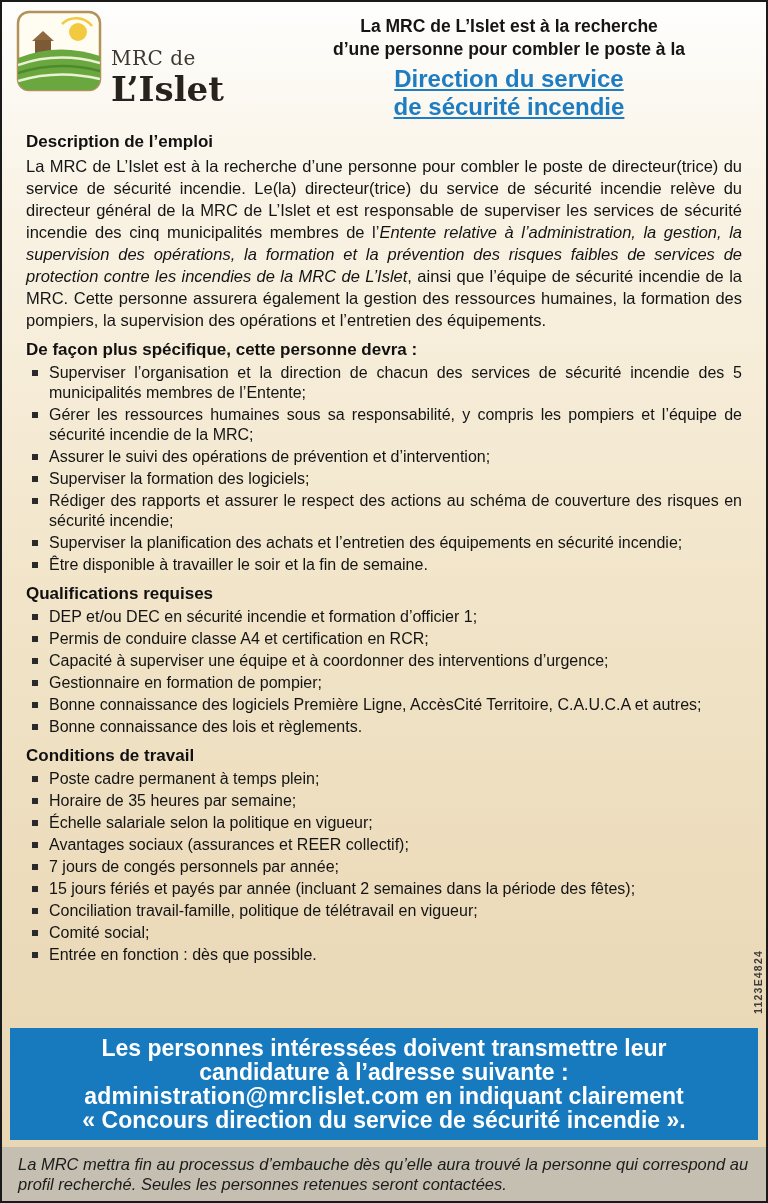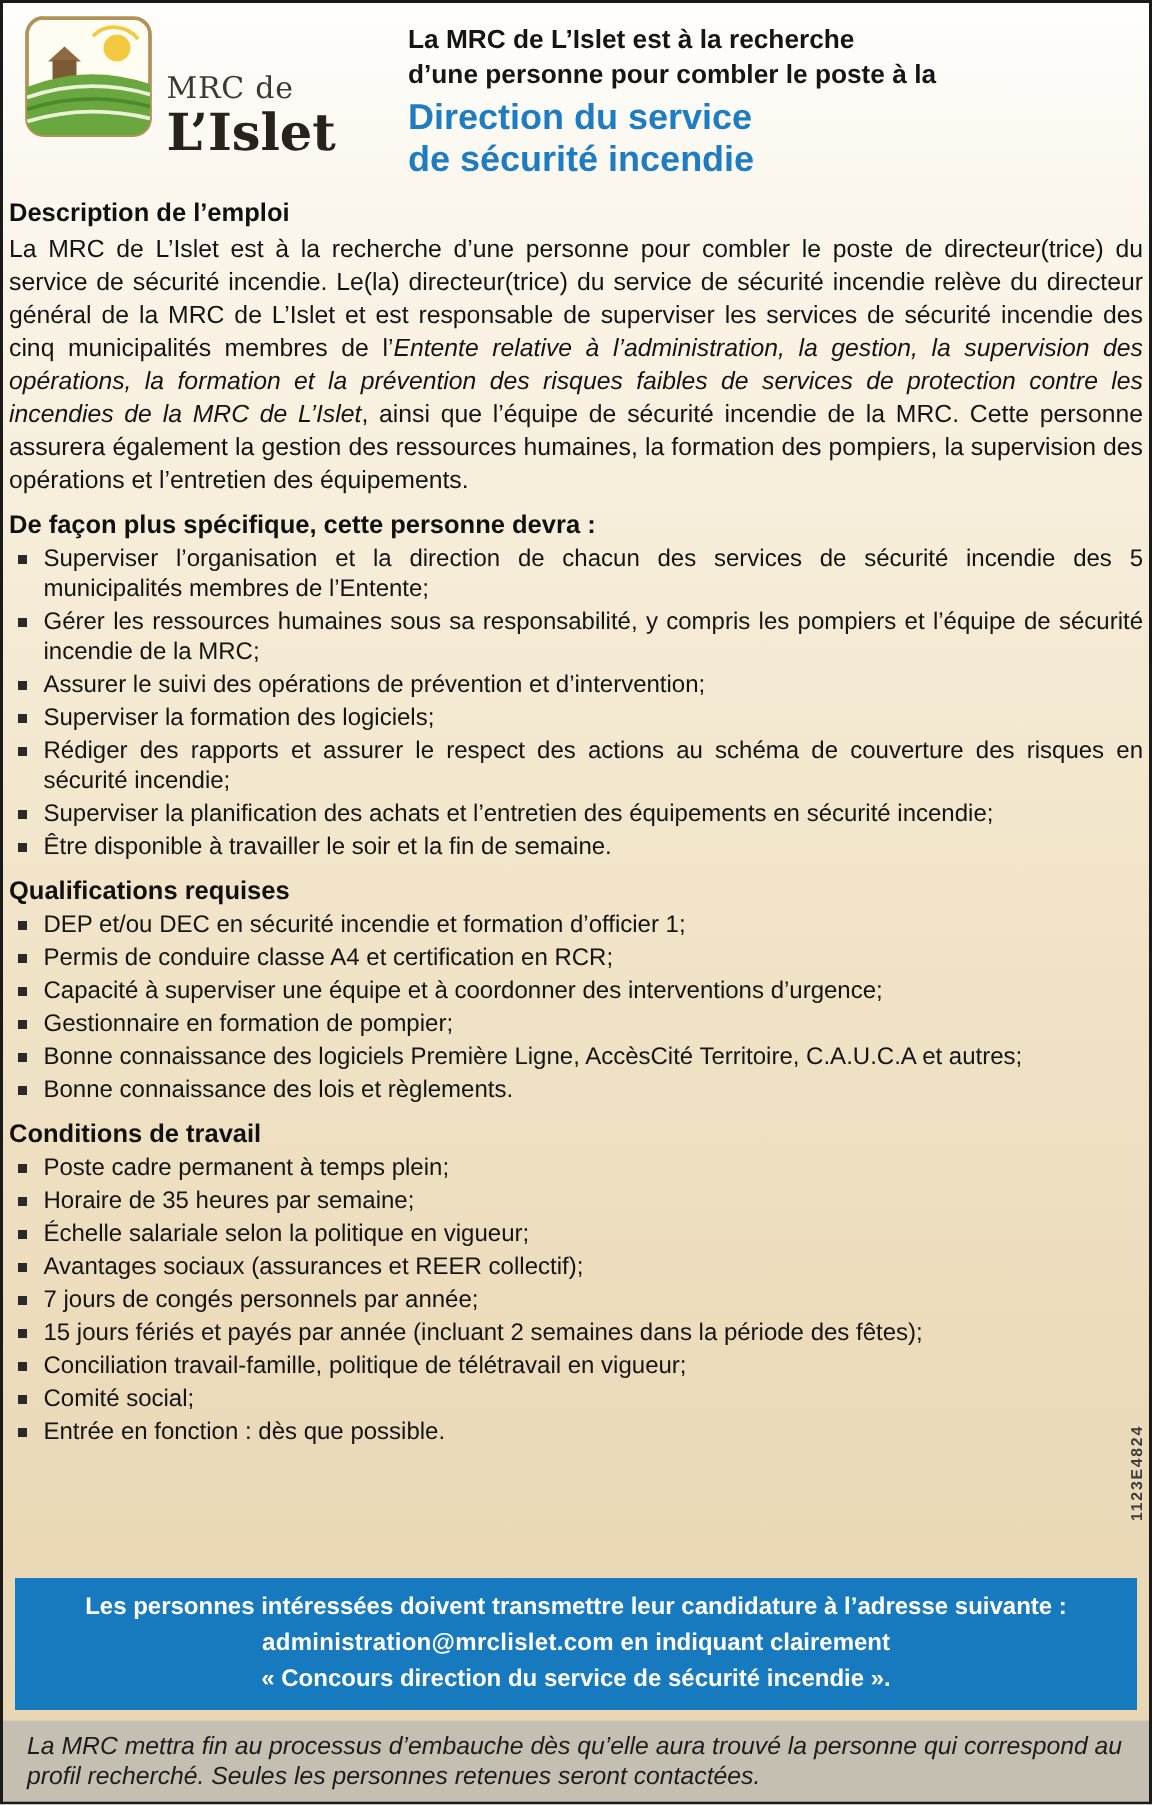--- a/index.html
+++ b/index.html
@@ -8,37 +8,37 @@
     position:relative; width:768px; height:1203px; border:2px solid #1a1a1a;
     background:linear-gradient(180deg,#fefefd 0%,#f9f2e3 18%,#f1e4c8 50%,#ebdab9 80%,#e8d5b2 100%);
     display:flex; flex-direction:column; overflow:hidden;
   }
   
   .top{ display:flex; align-items:flex-start; padding:8px 14px 2px 14px; }
   .logo{ display:flex; align-items:flex-start; width:256px; flex:none; }
   .logo-text{ display:flex; flex-direction:column; margin-left:9px; padding-top:10px; }
   .logo-top{ font-family:"DejaVu Serif", serif; font-size:20px; color:#3e3930; letter-spacing:.5px;margin-top:26px; }
   .logo-script{ font-family:"DejaVu Serif", serif; font-weight:bold; font-size:34px; color:#27231c; line-height:1.15; }
-  .head-text{ flex:1; text-align:left; padding-top:5px; padding-right:6px; }
+  .head-text{ flex:1; text-align:center; padding-top:5px; padding-right:6px; }
   .intro{ font-size:17.5px; font-weight:bold; color:#151515; line-height:1.3; }
   .blue-title{ margin-top:4px; }
-  .title-blue{ font-size:24px; font-weight:bold; color:var(--accent-blue,#1e7cc2); line-height:1.18; }
+  .title-blue{ font-size:24px; font-weight:bold; color:var(--accent-blue,#1e7cc2); line-height:1.18;text-decoration:underline; }
   
-  main{ flex:1; padding:0 4px; overflow:hidden; }
+  main{ flex:1; padding:0 24px; overflow:hidden; }
   h2{ font-size:17px; font-weight:bold; color:#111; margin:9px 0 3px; }
   .para{ font-size:16.5px; line-height:22px; text-align:justify; color:#141414; }
   .para em{ font-style:italic; }
   ul.bullets{ list-style:none; }
   ul.bullets li{ display:flex; margin:2px 0; }
   .sq{ flex:none; width:6px; height:6px; background:#2a2a2a; margin:7px 11px 0 6px; }
   .bt{ font-size:16px; line-height:20px; text-align:justify; color:#141414; flex:1; }
   
   .banner{
     margin:6px 8px 7px; background:var(--banner-blue,#187abe); color:#fff; text-align:center;
-    font-weight:bold; font-size:16px; line-height:24px; padding:8px 34px;
+    font-weight:bold; font-size:23px; line-height:24px; padding:8px 34px;
   }
   .banner .email{ letter-spacing:.2px; }
   .banner-line3{ display:block; }
   .foot{
     background:var(--footer-gray,#c5bfb1); padding:7px 16px; font-style:italic;
     font-size:16.5px; line-height:20px; color:#1c1c1c;
   }
   .code{
     position:absolute; right:2px; top:948px; writing-mode:vertical-rl; transform:rotate(180deg);
     font-size:10.5px; font-weight:bold; color:#3c3c3c; letter-spacing:1.2px;

